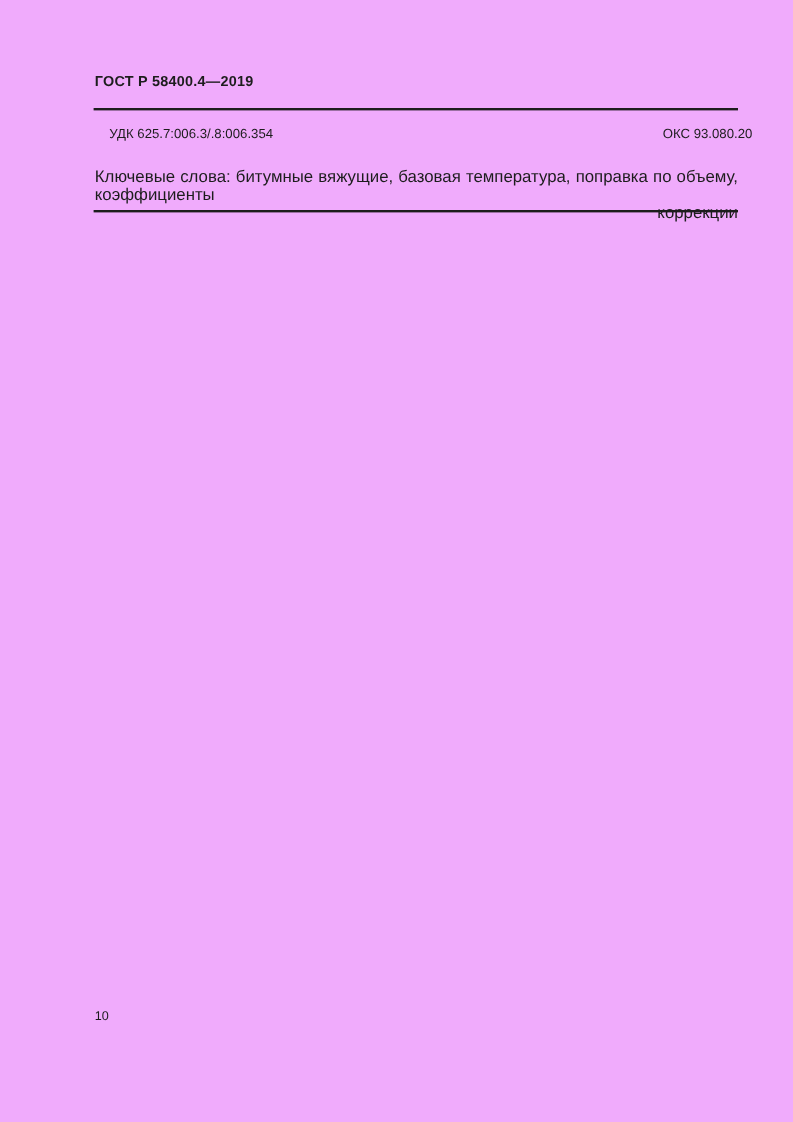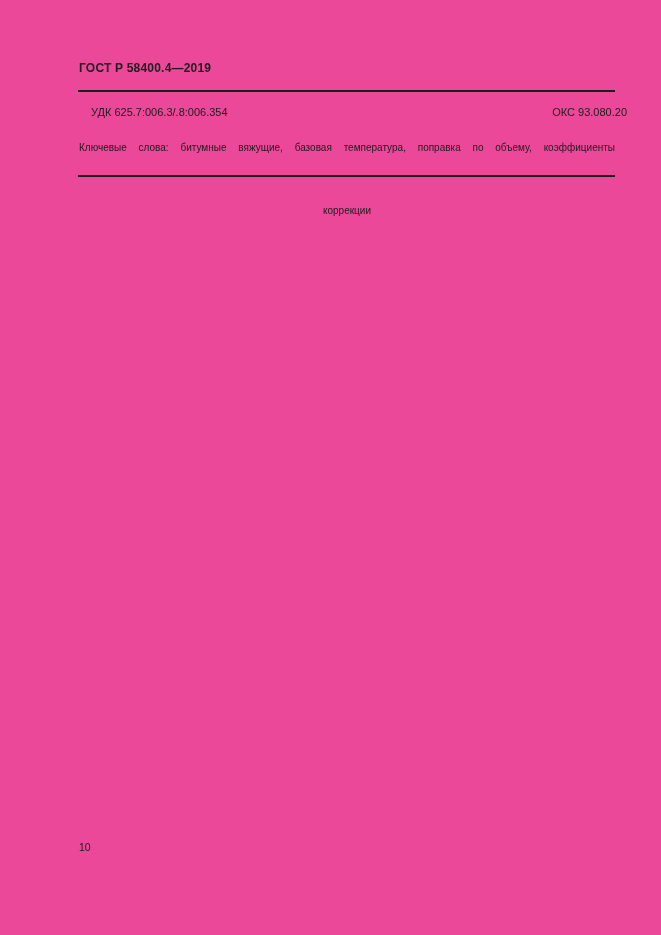--- a/index.html
+++ b/index.html
@@ -4,21 +4,21 @@
 <style>
   html, body {
     margin: 0;
     padding: 0;
     background: #ffffff;
   }
   .page {
     position: relative;
     width: 661px;
     height: 935px;
-    background: #ec4899;
+    background: #f0abfc;
     font-family: "Liberation Sans", sans-serif;
     color: #1d1d1d;
     overflow: hidden;
   }
   .doc-header {
     position: absolute;
     left: 79px;
     top: 61px;
     font-size: 12px;
     font-weight: bold;
@@ -43,33 +43,32 @@
     justify-content: space-between;
     font-size: 11px;
     line-height: 14px;
     margin-left: 12px;
   }
   .keywords {
     position: absolute;
     left: 79px;
     top: 140px;
     width: 536px;
-    font-size: 10px;
+    font-size: 14px;
     line-height: 15px;
   }
   .kw-line1 {
     display: block;
     text-align: justify;
     text-align-last: justify;
     text-justify: inter-word;
   }
   .kw-line2 {
     display: block;
-    text-align: center;
-    margin-top: 48px;
+    text-align: right;
   }
   .page-number {
     position: absolute;
     left: 79px;
     top: 841px;
     font-size: 10.5px;
   }
 </style>
 </head>
 <body>

